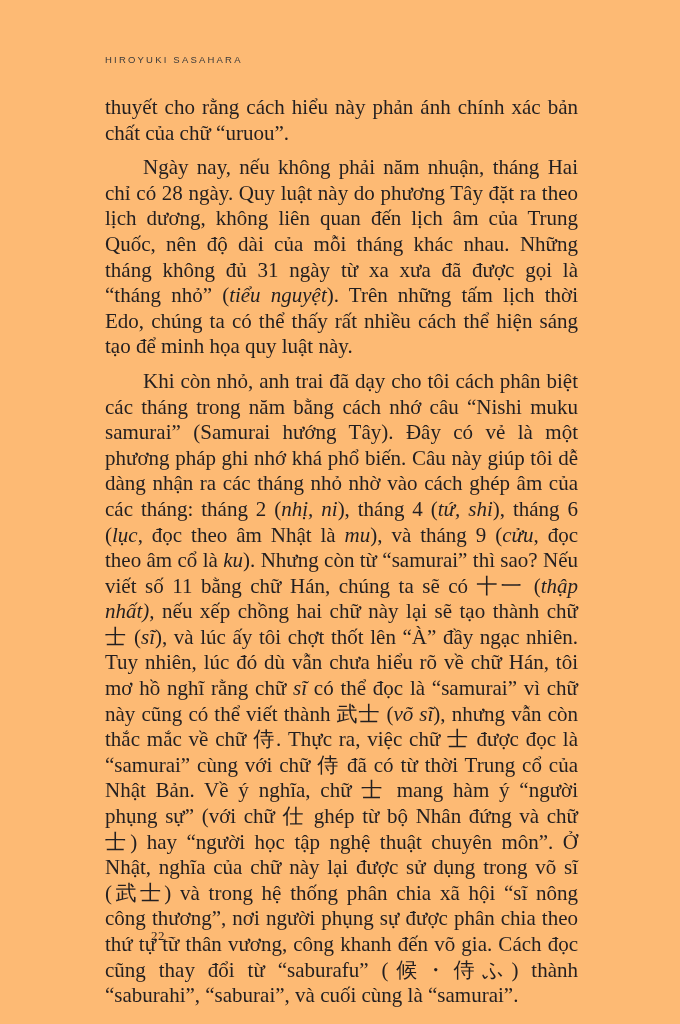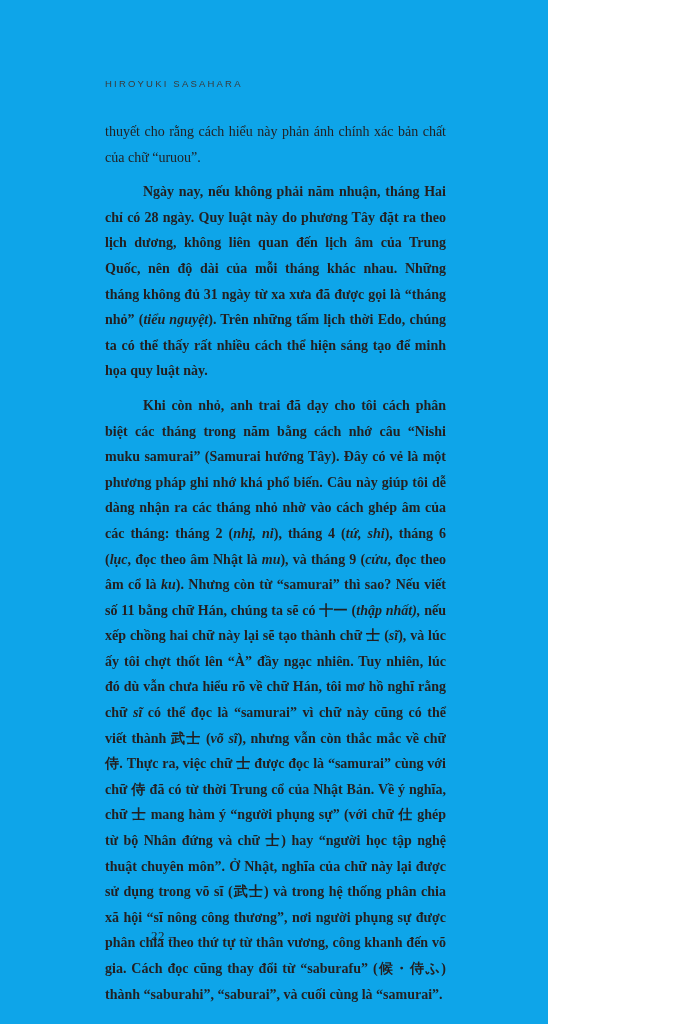--- a/index.html
+++ b/index.html
@@ -2,48 +2,47 @@
 <html><head>
 <meta charset="utf-8">
 <style>
   html, body {
     margin: 0;
     padding: 0;
     background: #ffffff;
   }
   .page {
     position: relative;
-    width: 548px;
+    width: 680px;
     height: 1024px;
-    background: #0ea5e9;
+    background: #fdba74;
     box-sizing: border-box;
-    padding: 78px 102px 0 105px;
+    padding: 54px 102px 0 105px;
     font-family: "Liberation Serif", "DejaVu Serif", serif;
     color: #231f20;
     overflow: hidden;
   }
   .running-header {
     font-family: "Liberation Sans", "DejaVu Sans", sans-serif;
     font-size: 9.5px;
     letter-spacing: 2.2px;
     color: #3a3a3a;
     margin-bottom: 30px;
   }
   .body-text {
-    font-size: 14px;
+    font-size: 21px;
     line-height: 25.6px;
     text-align: justify;
     text-justify: inter-word;
   }
   .body-text p.para {
     margin: 0 0 9px 0;
   }
   .body-text p.para.indent {
     text-indent: 38px;
-    font-weight: bold;
   }
   .em {
     font-style: italic;
   }
   .page-number {
     position: absolute;
     left: 105px;
     top: 928px;
     font-family: "Liberation Serif", "DejaVu Serif", serif;
     font-size: 13px;

